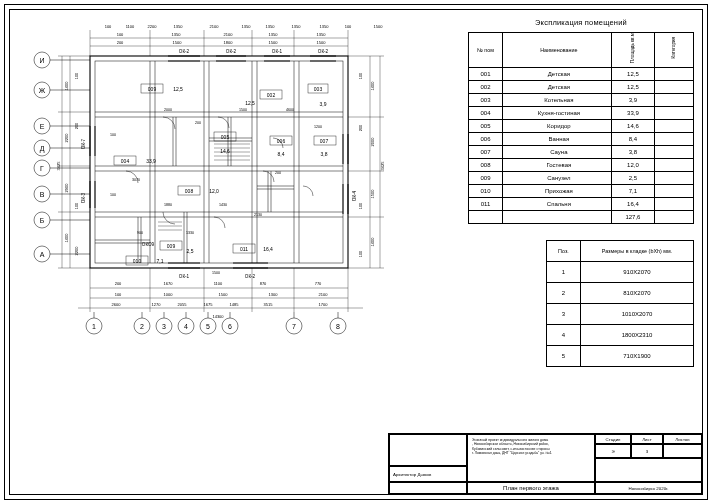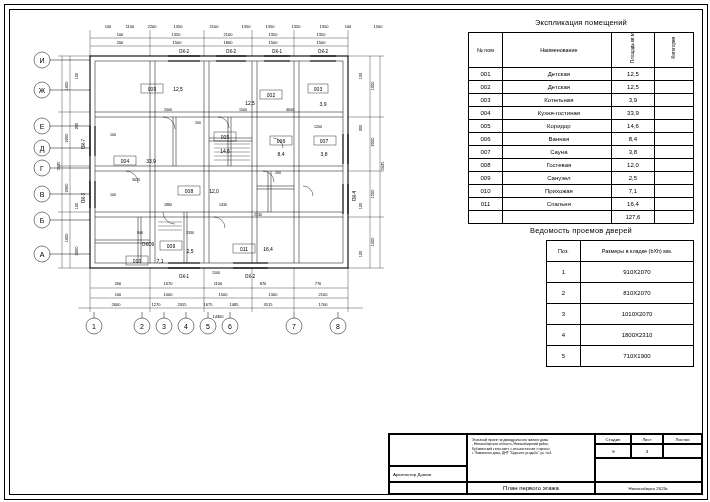--- a/index.html
+++ b/index.html
@@ -493,21 +493,20 @@
         </tr>
         <tr>
           <td></td>
           <td class="left"></td>
           <td>127,6</td>
           <td></td>
         </tr>
       </tbody>
   </table>
 
-  <div class="tbl-title" style="left:468px;top:226px;width:226px;">Ведомость проемов дверей</div>
 
   <table class="t" id="doors-table" style="left:546px;top:240px;width:148px;">
     <thead>
       <tr>
         <th style="width:34px;height:20px;line-height:20px;">Поз.</th>
         <th style="width:114px;height:20px;line-height:20px;">Размеры в кладке (bXh) мм.</th>
       </tr>
     </thead>
     <tbody id="doors-body">
         <tr>

